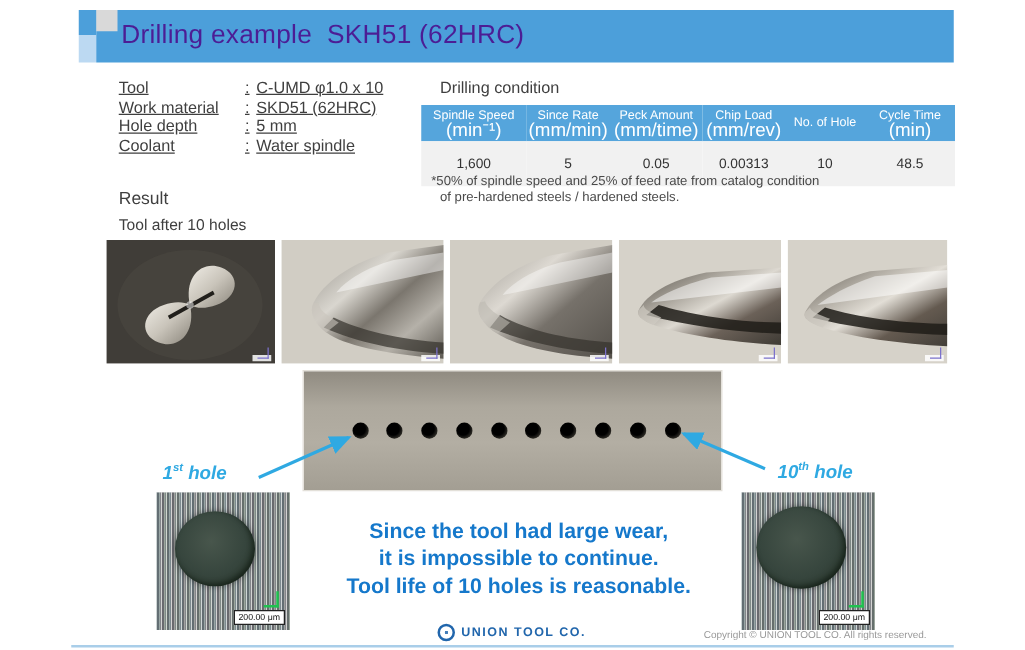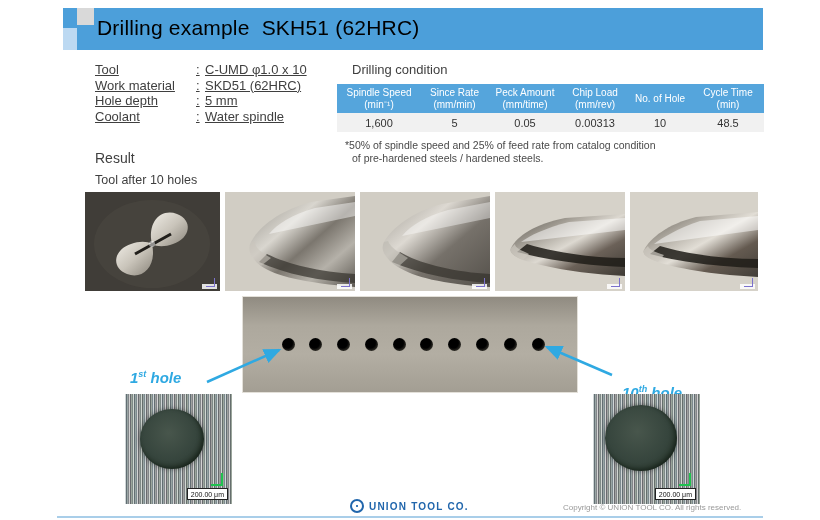--- a/index.html
+++ b/index.html
@@ -2,37 +2,37 @@
 <html><head>
 <meta charset="utf-8">
 <style>
   * { margin:0; padding:0; box-sizing:border-box; }
   html,body { background:#ffffff; }
   body { font-family:"Liberation Sans", sans-serif; }
   .slide { position:relative; width:820px; height:520px; background:#fff; overflow:hidden; }
 
   
   .hdr-bar { position:absolute; left:77px; top:8px; width:686px; height:42px; background:#4C9FDA; }
-  .hdr-title { position:absolute; left:20px; top:8px; color:#000000; font-size:21px; white-space:pre; letter-spacing:.2px; }
+  .hdr-title { position:absolute; left:20px; top:8px; color:#4c1d95; font-size:21px; white-space:pre; letter-spacing:.2px; }
   .sq-blue { position:absolute; left:63px; top:8px; width:14px; height:20px; background:#4C9FDA; }
   .sq-lblue { position:absolute; left:63px; top:28px; width:14px; height:22px; background:#BCD9F2; }
   .sq-gray { position:absolute; left:77px; top:8px; width:17px; height:17px; background:#D9D9D9; }
 
   
   .specs { position:absolute; left:95px; top:62px; font-size:13px; color:#3f3f3f; line-height:15.5px;text-decoration:underline; }
   .spec-row { display:flex; }
   .spec-label { width:101px; }
   .spec-colon { width:9px; }
 
   
   .cond-title { position:absolute; left:352px; top:62px; font-size:13px; color:#3f3f3f; }
   .cond-table { position:absolute; left:337px; top:84px; width:427px; border-collapse:collapse; table-layout:fixed; }
   .cond-table th { background:#55A5DC; color:#fff; font-weight:normal; font-size:10px; line-height:11.5px; height:29px; vertical-align:middle; padding:0 1px; }
-  .cond-table th .unit { font-size:10px; }
-  .cond-table td { background:#F1F1F1; color:#333; font-size:11px; text-align:center; height:19px; }
+  .cond-table th .unit { font-size:15px; }
+  .cond-table td { background:#F1F1F1; color:#333; font-size:11px; text-align:center; height:36px; }
   .note { position:absolute; left:345px; top:139px; font-size:10.5px; color:#4a4a4a; line-height:13px; }
   .note .l2 { padding-left:7px; }
 
   .result { position:absolute; left:95px; top:150px; font-size:14px; color:#3f3f3f; }
   .toolafter { position:absolute; left:95px; top:173px; font-size:12.5px; color:#3f3f3f; }
 
   
   .photo { position:absolute; top:192px; height:99px; overflow:hidden; }
   .photo svg { display:block; }
   .scalemark { position:absolute; right:5px; bottom:4px; width:9px; height:9px; border-right:1.5px solid #7b71cc; border-bottom:1.5px solid #7b71cc; }
@@ -291,35 +291,40 @@
         <path d="M0,0 L7,3 L0,6 Z" fill="#2FA9E2"></path>
       </marker>
     </defs>
     <line x1="207" y1="382" x2="279" y2="350" stroke="#2FA9E2" stroke-width="2.5" marker-end="url(#ah)"></line>
     <line x1="612" y1="375" x2="547" y2="347" stroke="#2FA9E2" stroke-width="2.5" marker-end="url(#ah)"></line>
   </svg>
 
   <div class="hole-label" style="left:130px; top:369px;">
     <span>1</span><sup>st</sup><span> hole</span>
   </div>
-  <div class="hole-label" style="left:622px; top:384px;">
+  <div class="hole-label" style="left:622px; top:368px;">
     <span>10</span><sup>th</sup><span> hole</span>
   </div>
 
   <div class="micro" style="left:125px;">
     <div class="circle" style="left:15px;top:15px;width:64px;height:60px;"></div>
     <div class="g-scale"></div>
     <div class="m-label">200.00 μm</div>
   </div>
   <div class="micro" style="left:593px;">
     <div class="circle" style="left:12px;top:11px;width:72px;height:66px;"></div>
     <div class="g-scale"></div>
     <div class="m-label">200.00 μm</div>
   </div>
 
+  <div class="conclusion">
+    <div>Since the tool had large wear,</div>
+    <div>it is impossible to continue.</div>
+    <div>Tool life of 10 holes is reasonable.</div>
+  </div>
 
   <div class="logo-wrap">
     <div class="logo-circle"></div>
     <div class="logo-text">UNION TOOL CO.</div>
   </div>
   <div class="copyright">Copyright © UNION TOOL CO. All rights reserved.</div>
   <div class="footer-line"></div>
 
 </div>
 

